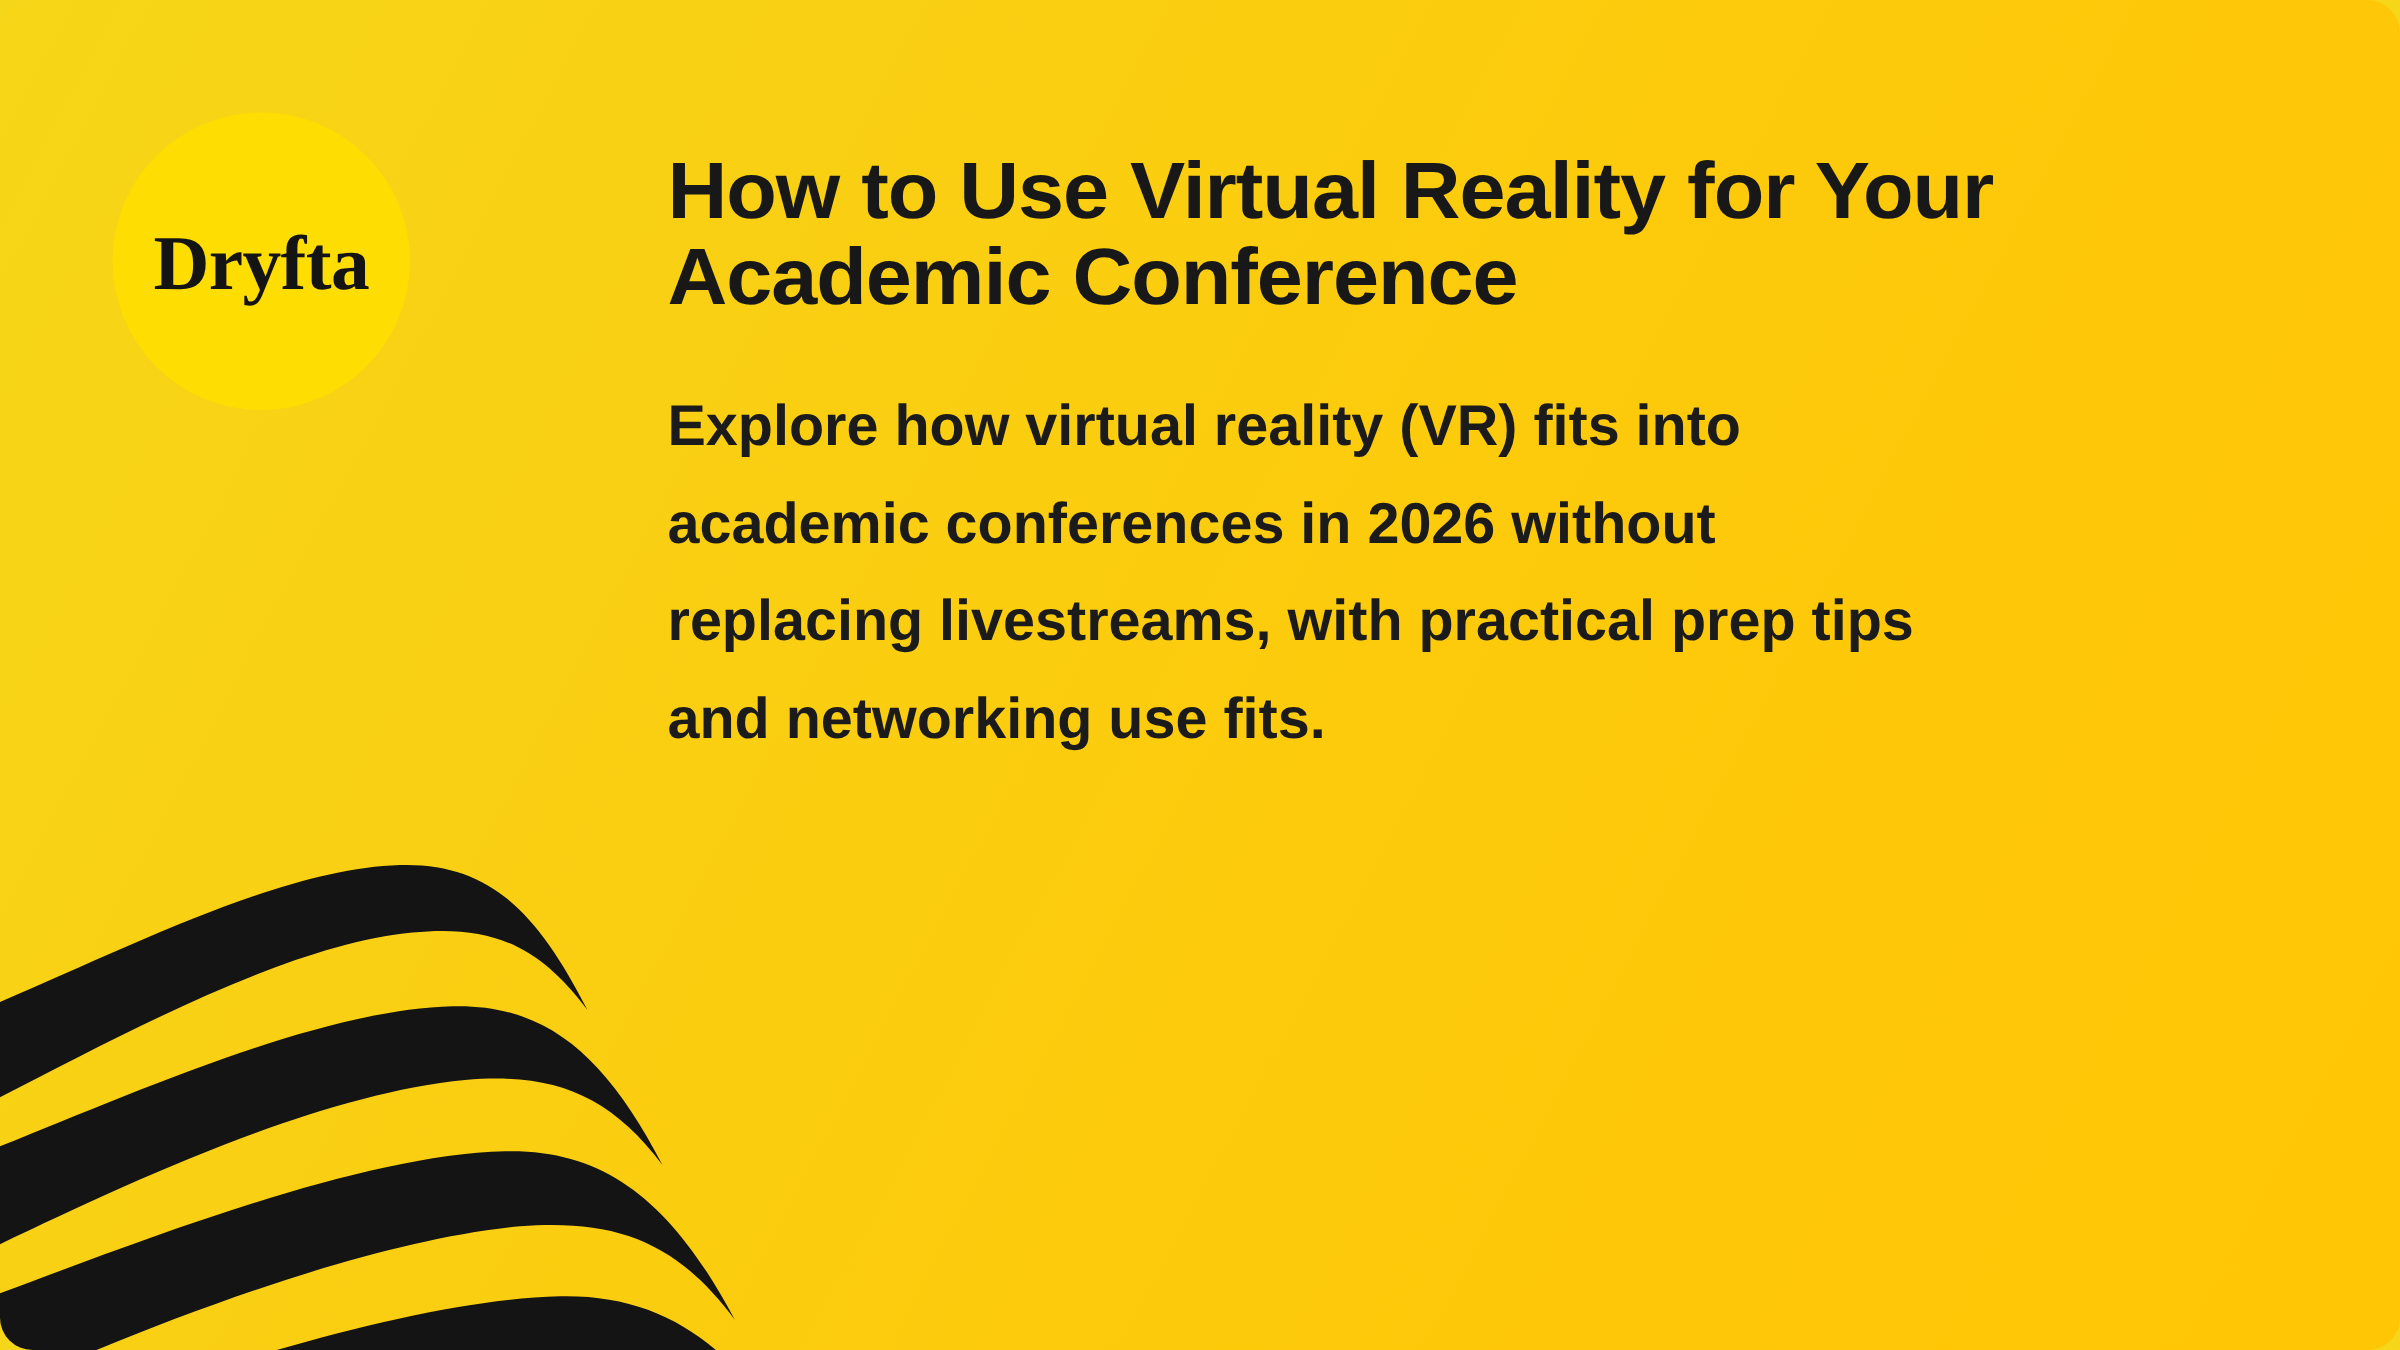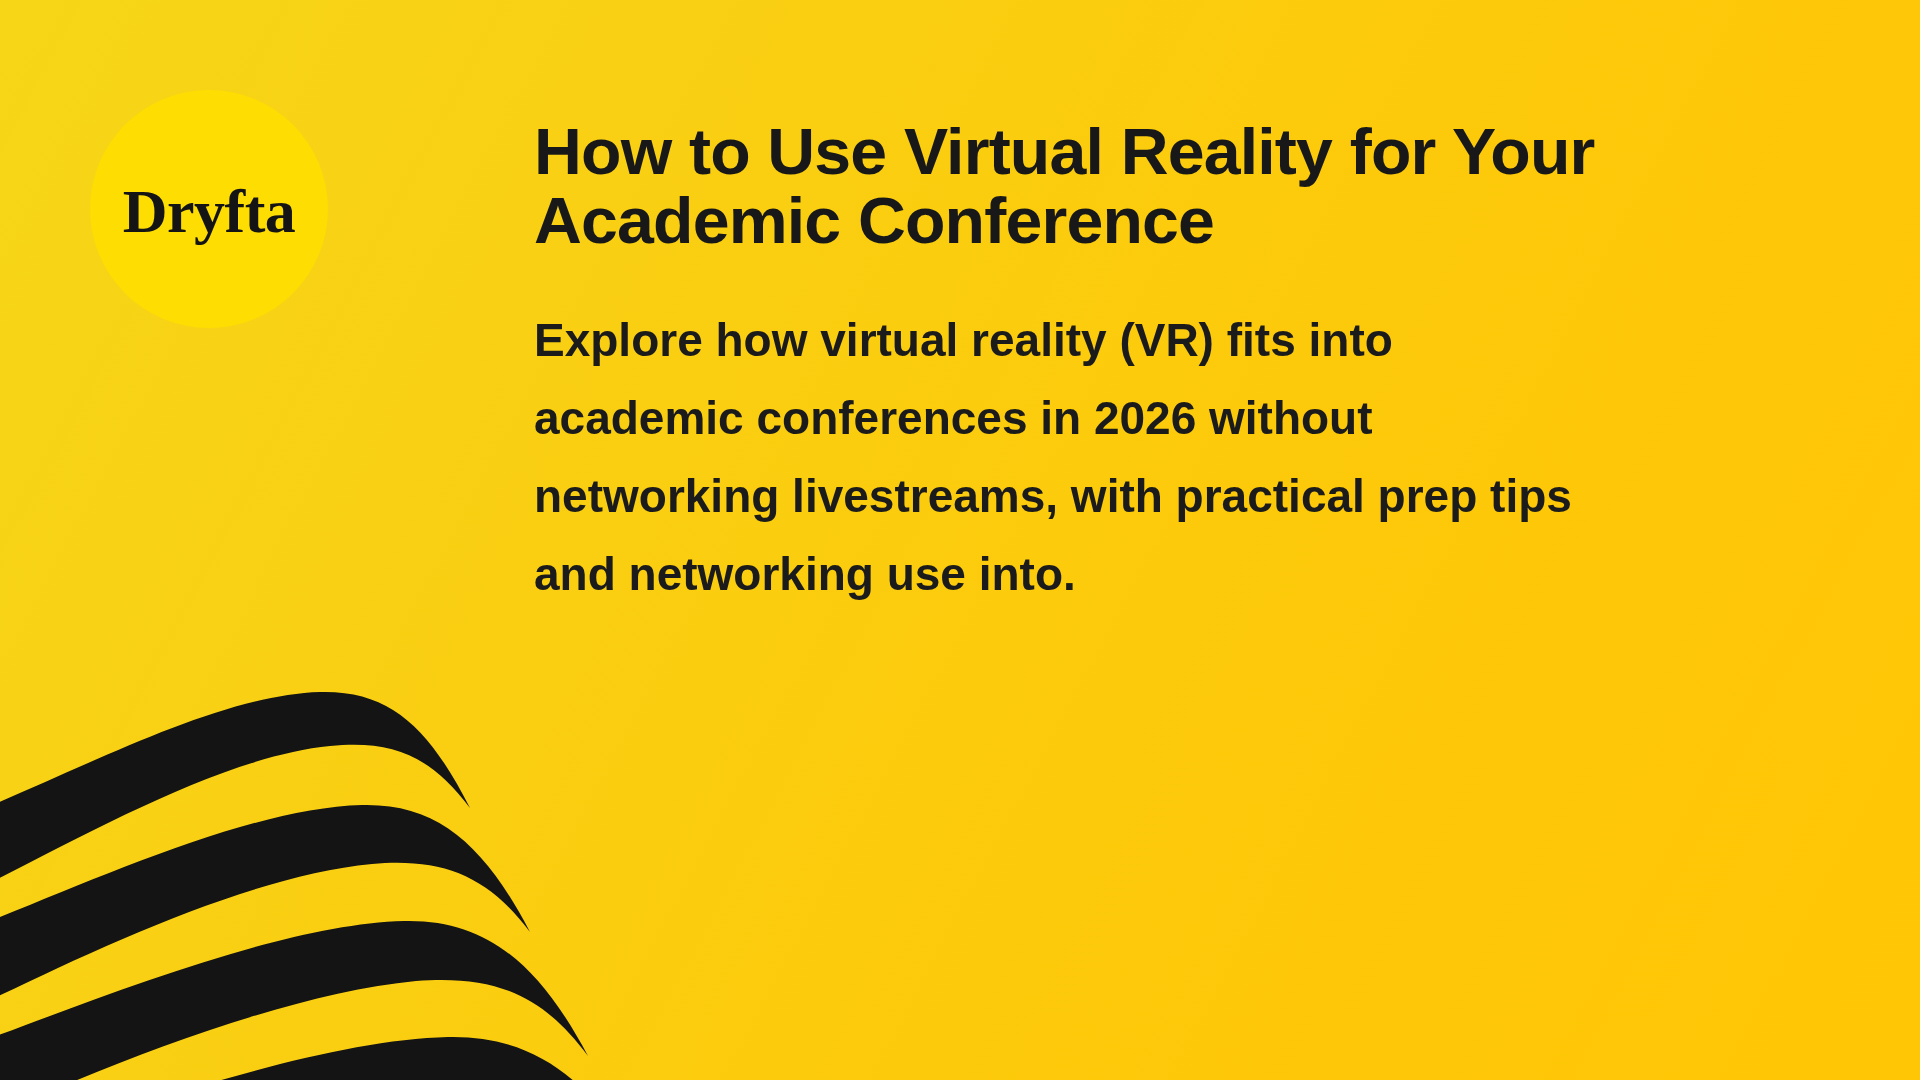--- a/index.html
+++ b/index.html
@@ -22,20 +22,21 @@
     width: 1920px;
     height: 1080px;
     overflow: hidden;
     background:
       linear-gradient(118deg,
         #F6D617 0%,
         #F9D014 26%,
         #FCCB0C 54%,
         #FEC707 78%,
         #FFC605 100%);
+    border-radius: 26px;
   }
 
   
   .waves {
     position: absolute;
     left: 0;
     bottom: 0;
     width: 760px;
     height: 500px;
     pointer-events: none;
@@ -135,19 +136,19 @@
   </div>
 
   <div class="content">
 
     <h1 class="headline"><span>How to Use Virtual Reality for</span>
       <span>Your Academic Conference</span></h1>
 
     <p class="subhead">
       <span class="ln">Explore how virtual reality (VR) fits into</span>
       <span class="ln">academic conferences in 2026 without</span>
-      <span class="ln">networking livestreams, with practical prep tips</span>
-      <span class="ln">and networking use into.</span>
+      <span class="ln">replacing livestreams, with practical prep tips</span>
+      <span class="ln">and networking use fits.</span>
     </p>
 
   </div>
 
 </div>
 
 </body></html>

